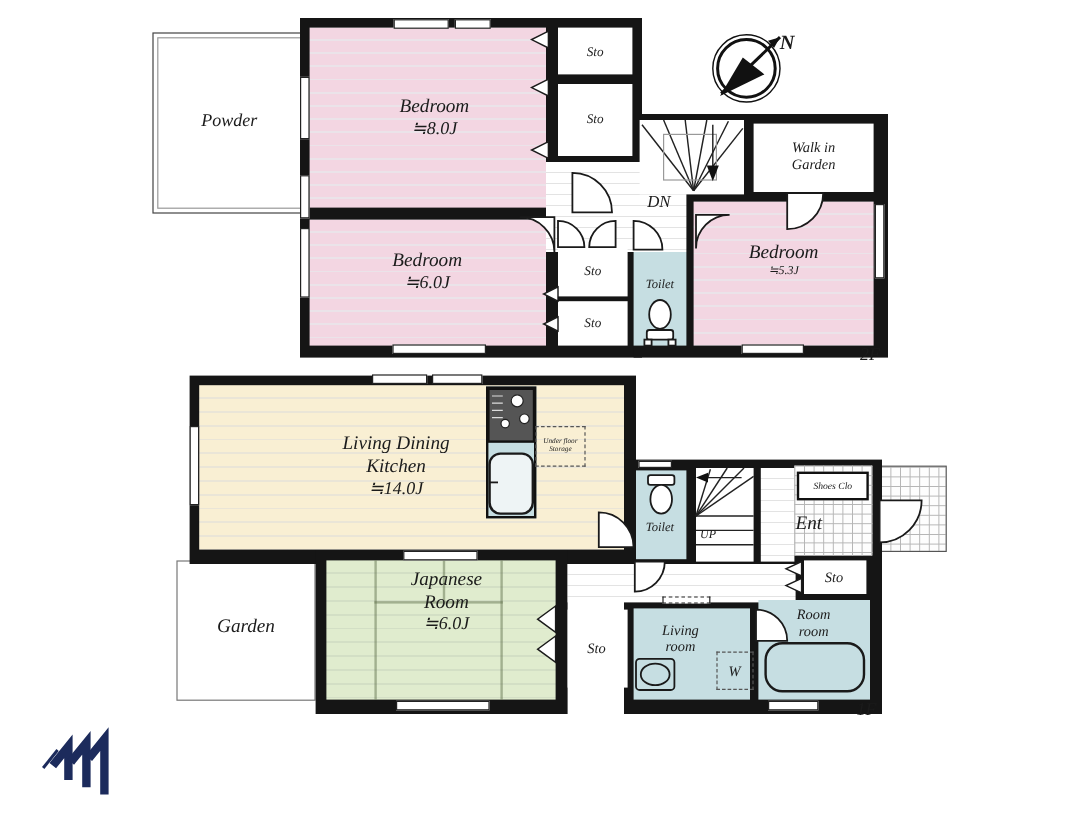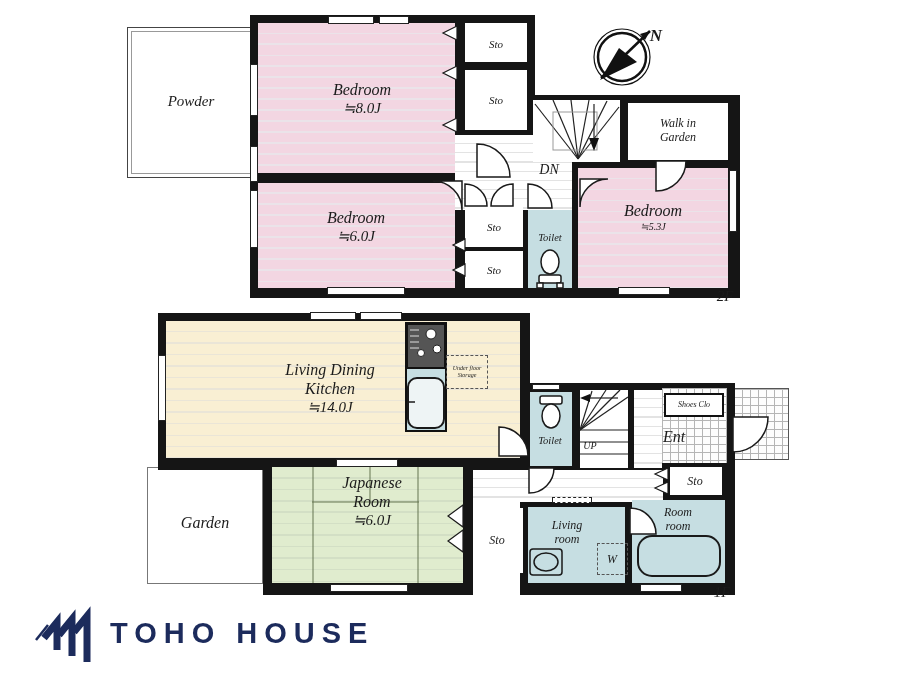--- a/index.html
+++ b/index.html
@@ -242,15 +242,14 @@
   <div class="lbl" style="left:656px;top:36px;font-size:17px;font-weight:bold">N</div>
 
   <svg class="ov" style="left:34px;top:602px" width="60" height="64" viewBox="0 0 60 64">
     <g stroke="#1c2b5c" fill="none">
       <path d="M2,38 L14,23" stroke-width="2.5"></path>
       <path d="M10,36 L23,20 L23,48" stroke-width="7"></path>
       <path d="M25,33 L38,17 L38,54" stroke-width="7"></path>
       <path d="M40,30 L53,14 L53,60" stroke-width="7"></path>
     </g>
   </svg>
-  <div class="logo-text" style="left:110px;top:617px">TOHO HOUSE</div>
 
 </div>
 
 </body></html>

